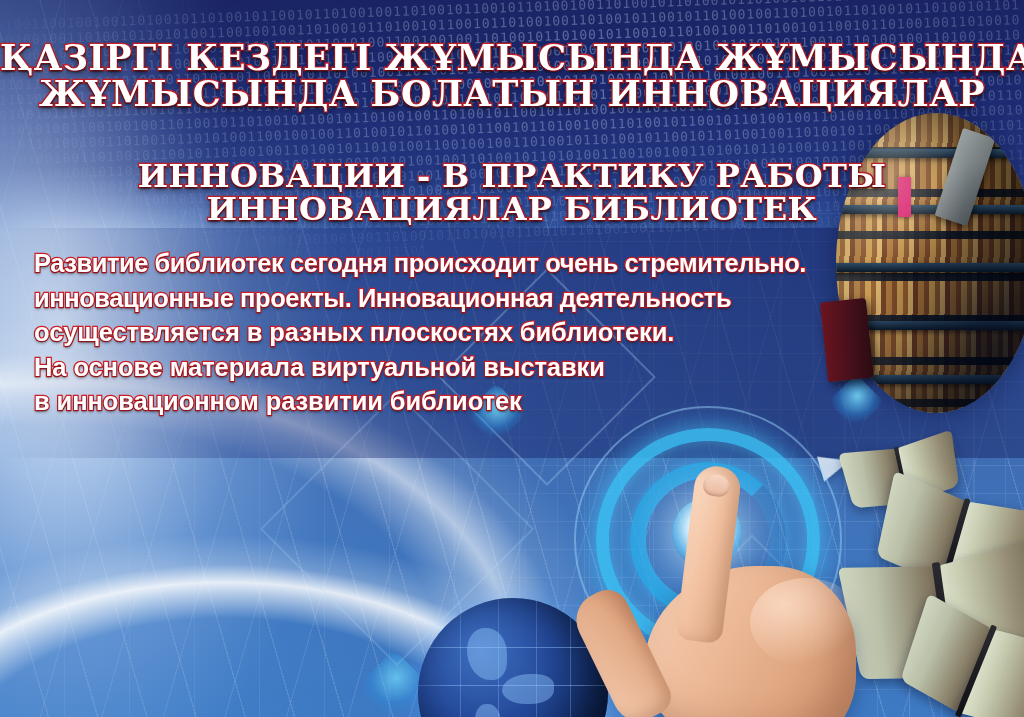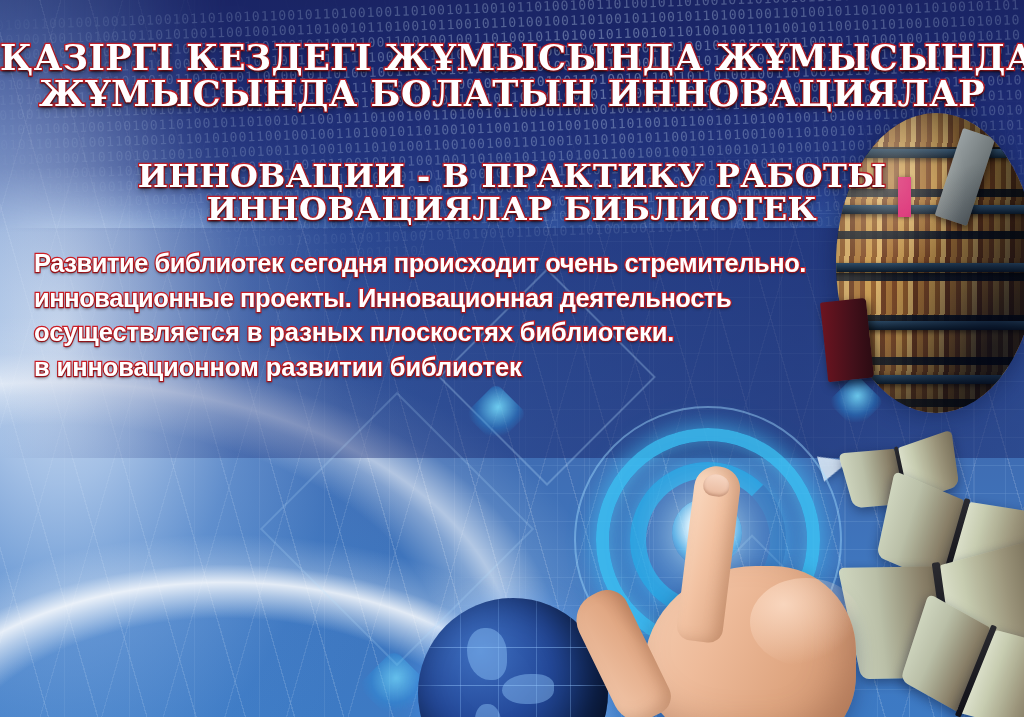--- a/index.html
+++ b/index.html
@@ -453,16 +453,17 @@
 
   <div class="title-block" id="title-ru" style="top:138px;margin-top:22px;">
     <span class="t-line">ИННОВАЦИИ - В ПРАКТИКУ РАБОТЫ</span>
     <span class="t-line">ИННОВАЦИЯЛАР БИБЛИОТЕК</span>
   </div>
 
   <div class="body-block">
     <span class="b-line narrow">Развитие библиотек сегодня происходит очень стремительно.</span>
     <span class="b-line narrow">инновационные проекты. Инновационная деятельность</span>
     <span class="b-line">осуществляется в разных плоскостях библиотеки.</span>
+    <span class="b-line">На основе материала виртуальной выставки</span>
     <span class="b-line">в инновационном развитии библиотек</span>
   </div>
 
 </div>
 
 </body></html>

